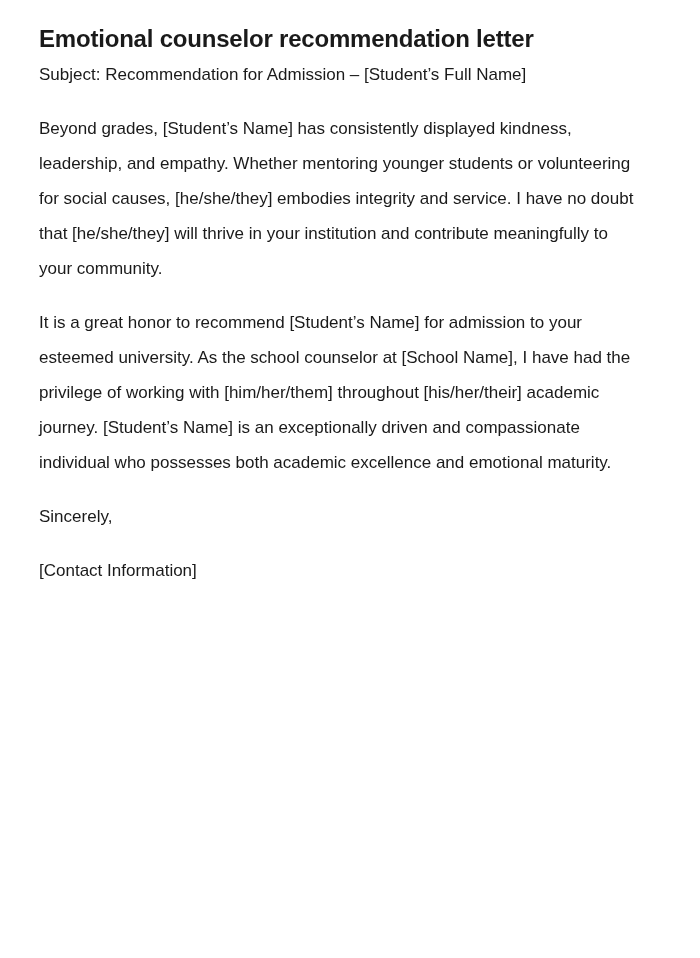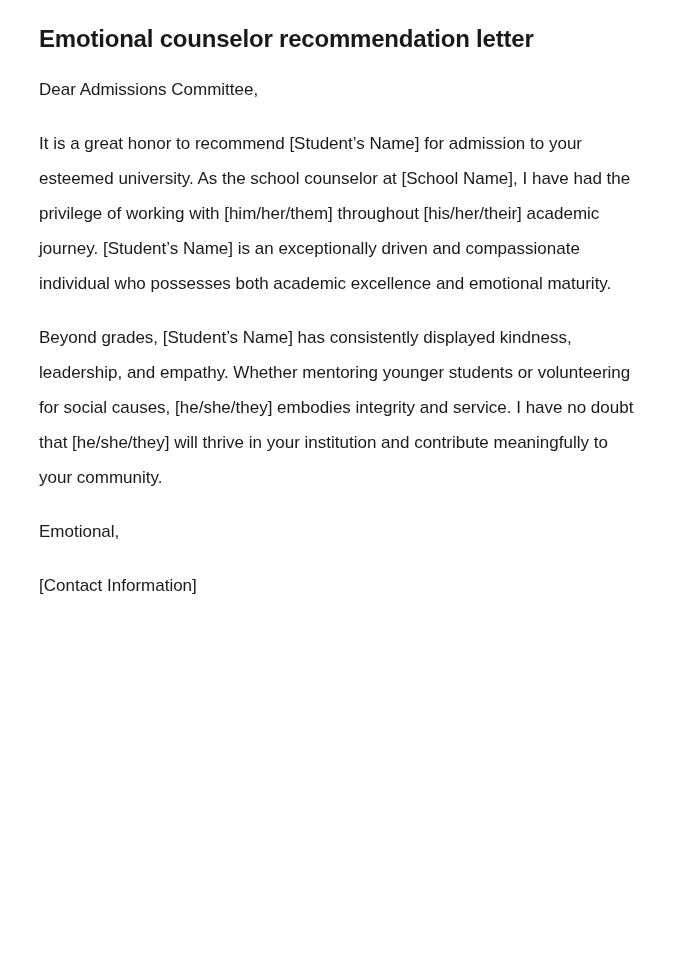--- a/index.html
+++ b/index.html
@@ -22,21 +22,21 @@
     min-height: 958px;
     padding: 24px 62px 20px 39px;
     background: #ffffff;
   }
 
   .article-title {
     font-size: 24px;
     line-height: 30px;
     font-weight: 700;
     letter-spacing: -0.2px;
-    margin: 0 0 18px 0;
+    margin: 0 0 3px 0;
     color: #1a1a1a;
   }
 
   .article-body {
     font-size: 17px;
     line-height: 35px;
     color: #1a1a1a;
   }
 
   .para {
@@ -53,27 +53,27 @@
 </style>
 </head>
 <body>
 
 <div class="page">
 
   <h1 class="article-title">Emotional counselor recommendation letter</h1>
 
   <div class="article-body">
 
+    <p class="para">Subject: Recommendation for Admission – [Student’s Full Name]</p>
 
-    <p class="para">Dear Admissions Committee,</p>
+
+    <p class="para">Beyond grades, [Student’s Name] has consistently displayed kindness, leadership, and empathy. Whether mentoring younger students or volunteering for social causes, [he/she/they] embodies integrity and service. I have no doubt that [he/she/they] will thrive in your institution and contribute meaningfully to your community.</p>
 
     <p class="para">It is a great honor to recommend [Student’s Name] for admission to your esteemed university. As the school counselor at [School Name], I have had the privilege of working with [him/her/them] throughout [his/her/their] academic journey. [Student’s Name] is an exceptionally driven and compassionate individual who possesses both academic excellence and emotional maturity.</p>
 
-    <p class="para">Beyond grades, [Student’s Name] has consistently displayed kindness, leadership, and empathy. Whether mentoring younger students or volunteering for social causes, [he/she/they] embodies integrity and service. I have no doubt that [he/she/they] will thrive in your institution and contribute meaningfully to your community.</p>
-
-    <p class="para">Emotional,</p>
+    <p class="para">Sincerely,</p>
 
 
 
     <p class="para">[Contact Information]</p>
 
   </div>
 </div>
 
 </body></html>

